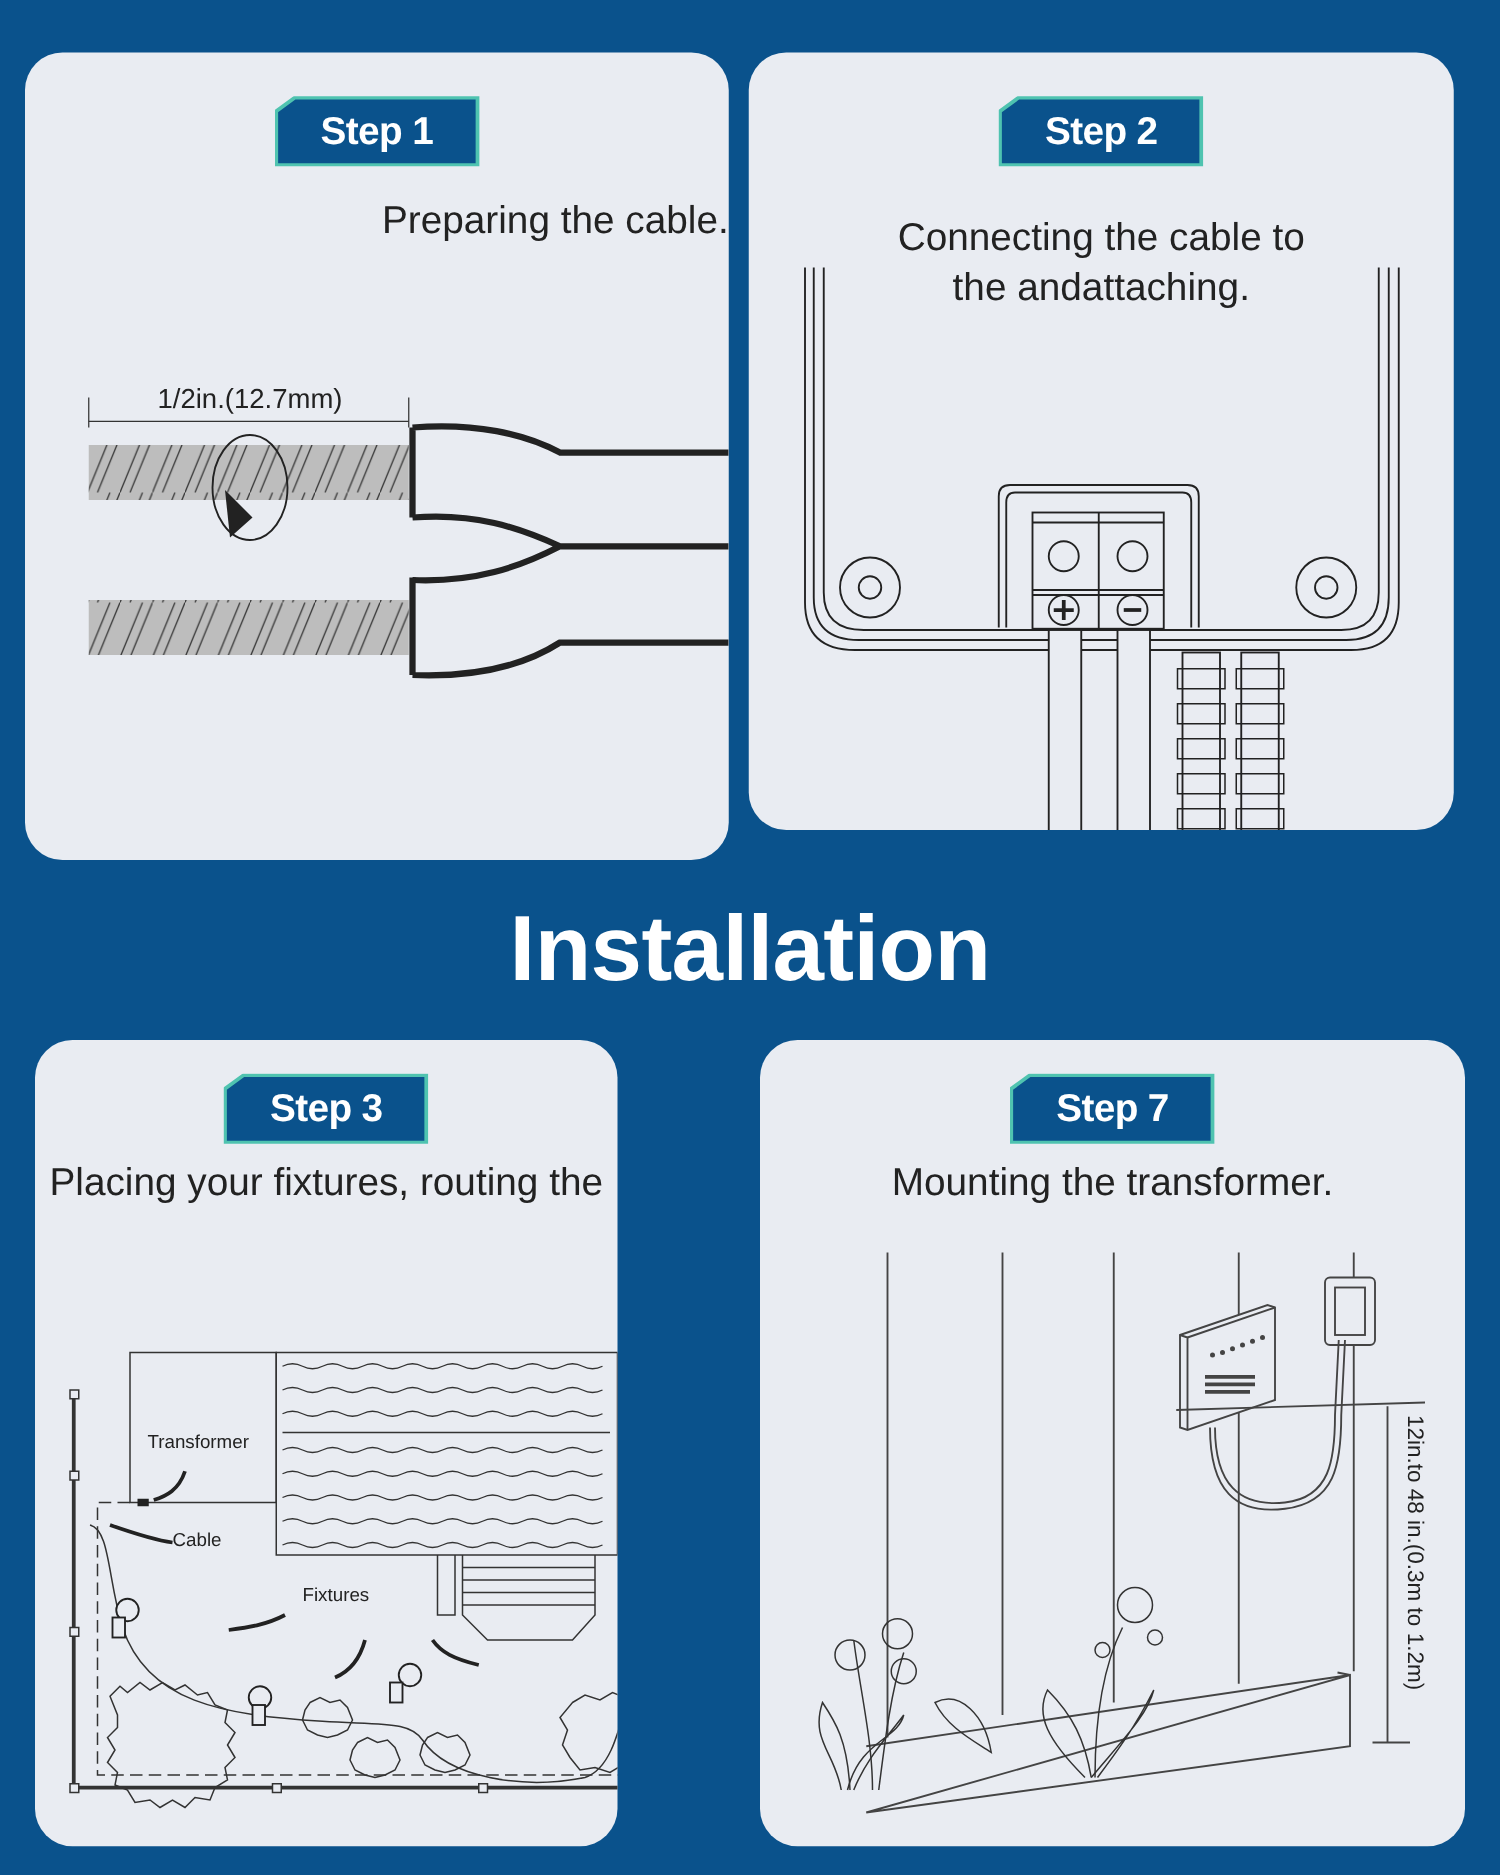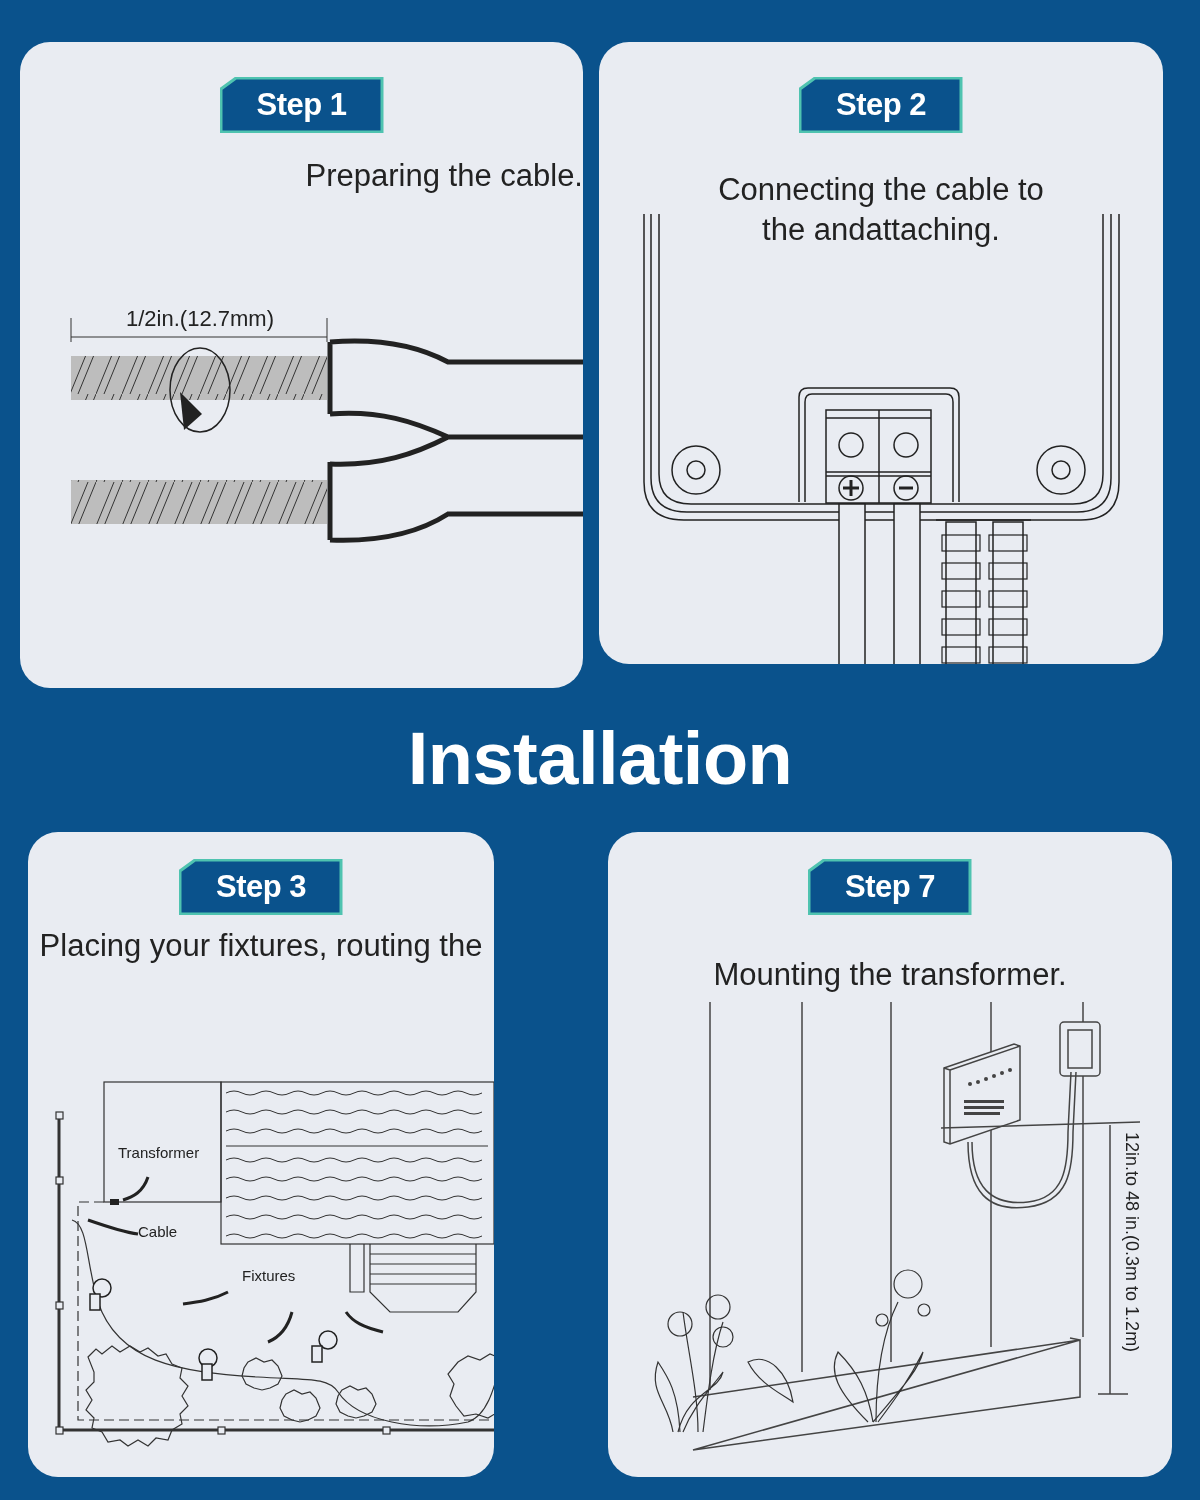--- a/index.html
+++ b/index.html
@@ -215,21 +215,21 @@
   </svg>
 </div>
 
 <div class="card" id="card4">
   <div class="badge" style="top:27px;">
     <svg width="164" height="56">
       <polygon points="16,1 162,1 162,55 1,55 1,12" fill="#0a528c" stroke="#4fc3b0" stroke-width="3"></polygon>
     </svg>
     <span>Step 7</span>
   </div>
-  <div class="desc" style="top:94px;margin-top:29px;">
+  <div class="desc" style="top:94px;">
     <div>Mounting the transformer.</div>
   </div>
   <svg class="illus" width="564" height="645">
     <g fill="none" stroke="#444" stroke-width="1.5">
 
       <line x1="102" y1="170" x2="102" y2="558"></line>
       <line x1="194" y1="170" x2="194" y2="540"></line>
       <line x1="283" y1="170" x2="283" y2="530"></line>
       <line x1="383" y1="170" x2="383" y2="515"></line>
       <line x1="475" y1="170" x2="475" y2="505"></line>

